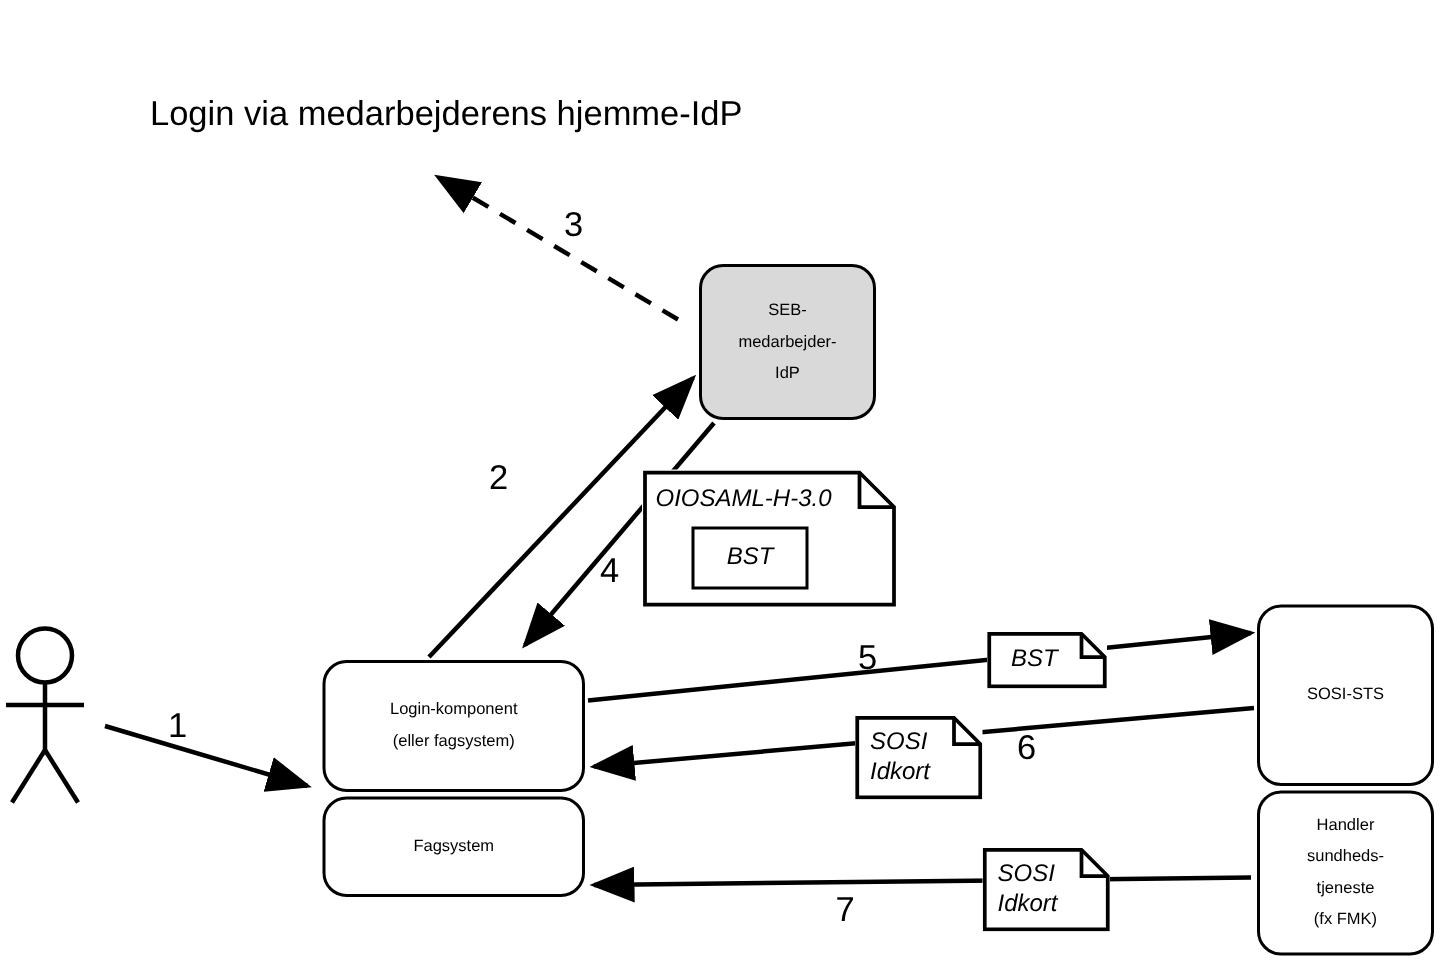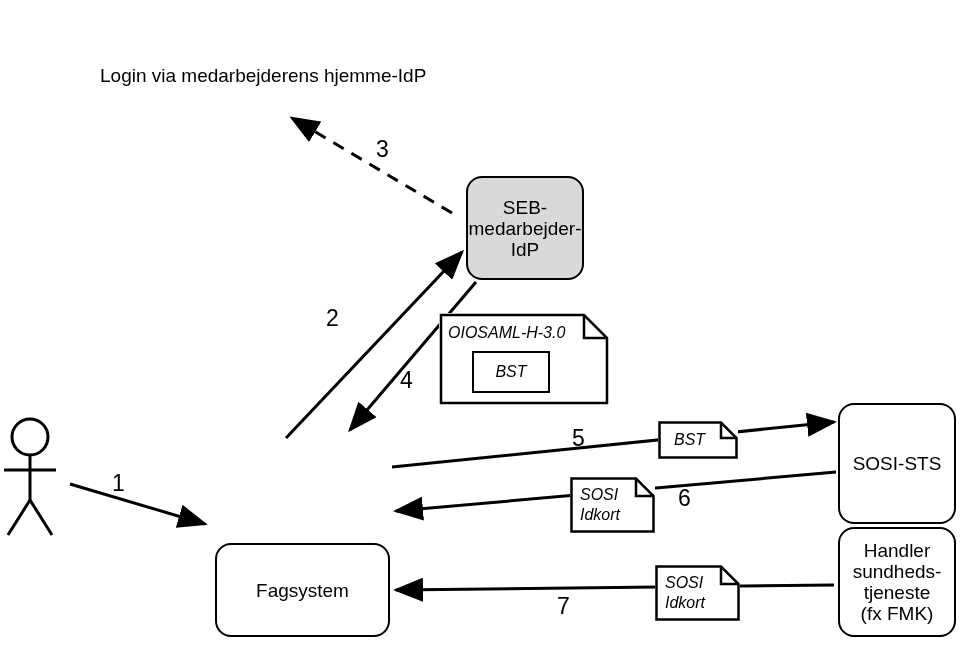--- a/index.html
+++ b/index.html
@@ -15,66 +15,66 @@
     font-family: "Liberation Sans", sans-serif;
     overflow: hidden;
   }
   .abs { position: absolute; }
 
   
   .note-block {
     left: 100px;
     top: 8px;
     width: 520px;
-    font-size: 19px;
+    font-size: 23px;
     line-height: 27px;
     color: #000;
     white-space: pre;
   }
   .note-line { display: block; }
 
   
   .box {
     box-sizing: border-box;
     border: 2px solid #000;
     background: #ffffff;
     display: flex;
     align-items: center;
     justify-content: center;
     text-align: center;
-    font-size: 19px;
+    font-size: 11px;
     line-height: 21px;
     color: #000;
   }
   .box.rounded { border-radius: 16px; }
   .box.shaded { background: #d9d9d9; }
 
   #box-idp   { left: 466px; top: 176px; width: 118px; height: 104px; }
   #box-login { left: 215px; top: 440px; width: 175px; height: 88px; }
-  #box-fag   { left: 215px; top: 543px; width: 175px; height: 94px; text-align: right; }
+  #box-fag   { left: 215px; top: 531px; width: 175px; height: 67px; text-align: right; }
   #box-sts   { left: 838px; top: 403px; width: 118px; height: 121px; }
   #box-nst   { left: 838px; top: 527px; width: 118px; height: 110px; }
 
   
   .doc {
     box-sizing: border-box;
     display: flex;
     flex-direction: column;
     align-items: flex-start;
     justify-content: center;
     background: #ffffff;
     font-style: italic;
     font-size: 16px;
     line-height: 20px;
     color: #000;
   }
   .doc svg { position: absolute; left: 0; top: 0; }
   .doc .doc-text { position: relative; z-index: 2; }
 
-  #doc-oiosaml { left: 439px; top: 313px; width: 170px; height: 116px; }
+  #doc-oiosaml { left: 428px; top: 313px; width: 170px; height: 116px; }
   #doc-oiosaml .doc-title { position: absolute; left: 9px; top: 10px; z-index: 2; }
   #doc-bst-inner {
     position: absolute; left: 33px; top: 38px; width: 74px; height: 38px;
     border: 2px solid #000; background: #fff; z-index: 2;
     display: flex; align-items: center; justify-content: center;
     font-style: italic; font-size: 16px;
   }
   #doc-bst5 { left: 658px; top: 421px; width: 80px; height: 38px; }
   #doc-bst5 .doc-text { margin-left: 16px; }
   #doc-sosi6 { left: 570px; top: 477px; width: 85px; height: 56px; }
@@ -136,20 +136,24 @@
   <div class="abs note-block">
     <span class="note-line">Login via medarbejderens hjemme-IdP</span>
   </div>
 
   <div id="box-idp" class="abs box rounded shaded">
     <span style="white-space:pre-line">SEB-
 medarbejder-
 IdP</span>
   </div>
 
+  <div id="box-login" class="abs box rounded">
+    <span style="white-space:pre-line">Login-komponent
+(eller fagsystem)</span>
+  </div>
 
   <div id="box-fag" class="abs box rounded">
     <span style="white-space:pre-line">Fagsystem</span>
   </div>
 
   <div id="box-sts" class="abs box rounded">
     <span style="white-space:pre-line">SOSI-STS</span>
   </div>
 
   <div id="box-nst" class="abs box rounded">

